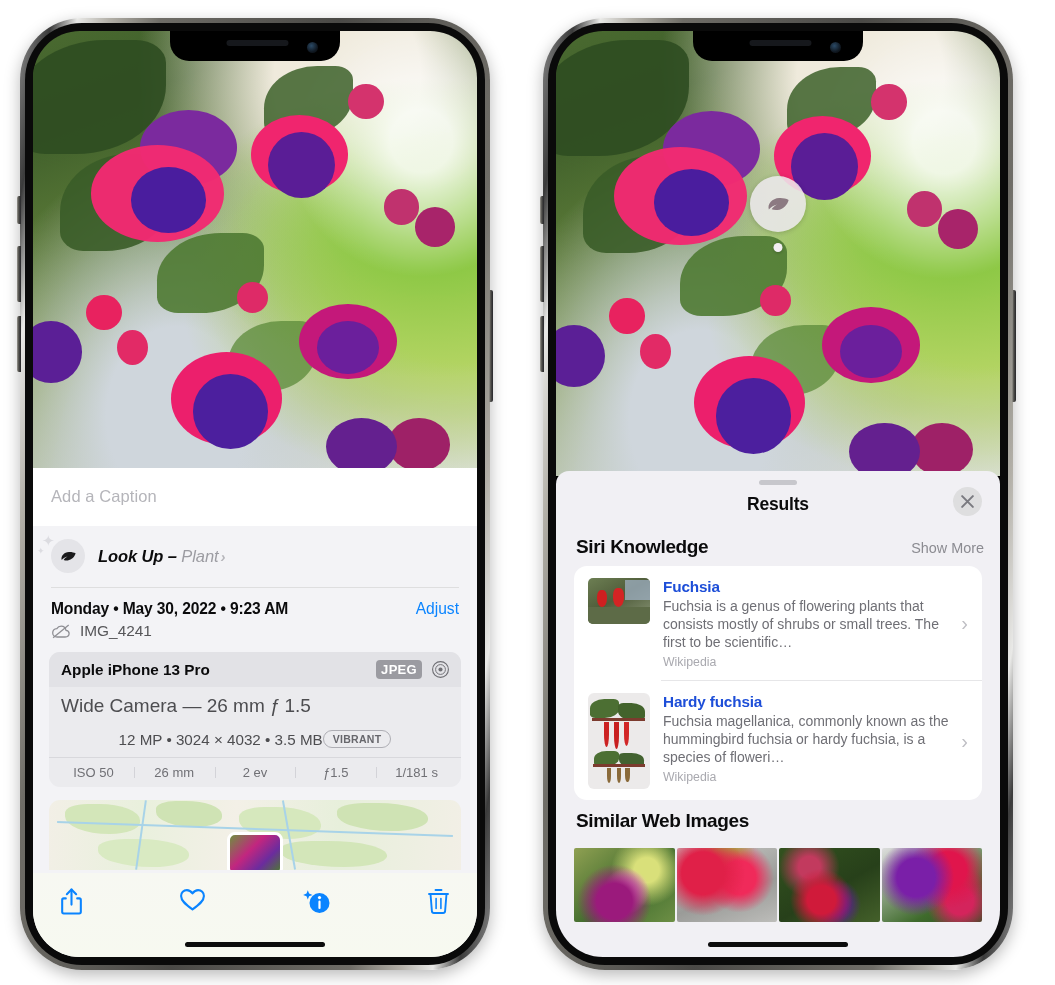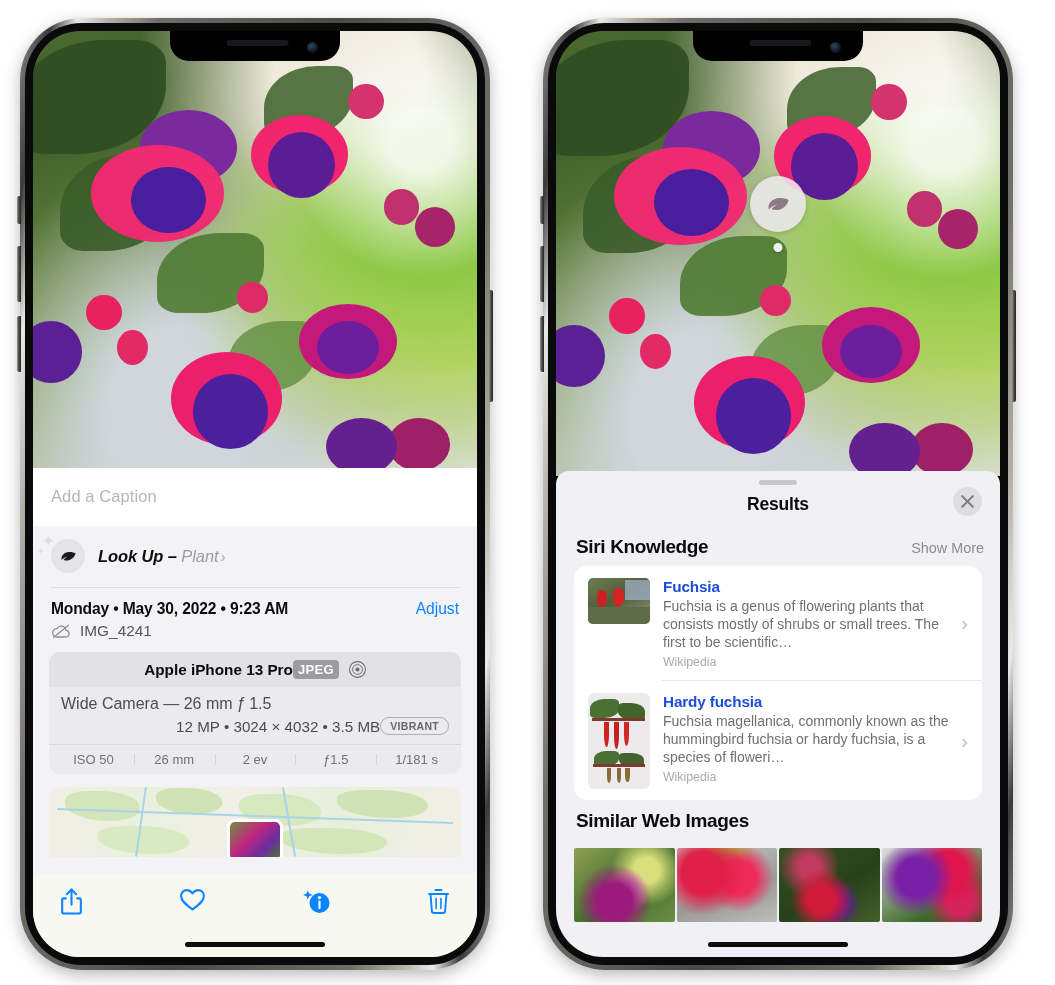--- a/index.html
+++ b/index.html
@@ -107,32 +107,32 @@
   }
   .date-txt { font-size: 15.6px; font-weight: 700; color: #0b0b0c; letter-spacing: -.15px; }
   .adjust { font-size: 15.6px; color: #0a84ff; }
   .file-row { display: flex; align-items: center; gap: 8px; padding: 3px 18px 12px 18px; }
   .file-name { font-size: 15.4px; color: #565659; }
 
   .camera-card {
     margin: 0 16px; border-radius: 11px; overflow: hidden; background: #ebebee;
   }
   .cam-head {
-    display: flex; align-items: center; justify-content: center;
+    display: flex; align-items: center; justify-content: space-between;
     background: #e2e2e6; padding: 8px 11px 8px 12px;
   }
   .cam-model { font-size: 15.3px; font-weight: 700; color: #0b0b0c; }
   .cam-head-right { display: flex; align-items: center; gap: 9px; }
   .pill-jpeg {
     background: #9b9ba1; color: #fff; font-size: 13px; font-weight: 700;
     padding: 2px 5px; border-radius: 4px; letter-spacing: .3px;
   }
   .cam-body { padding: 8px 12px 9px 12px; }
-  .cam-line1 { font-size: 16px; color: #4d4d50; margin-bottom: 4px; }
-  .cam-line2 { display: flex; align-items: center; justify-content: flex-end; }
+  .cam-line1 { font-size: 19px; color: #4d4d50; margin-bottom: 13px; }
+  .cam-line2 { display: flex; align-items: center; justify-content: center; }
   .cam-line2 .t { font-size: 15.2px; color: #4d4d50; }
   .pill-vibrant {
     border: 1px solid #aeaeb4; color: #67676c; font-size: 10.5px; font-weight: 600;
     padding: 2px 9px; border-radius: 10px; letter-spacing: .3px;
   }
   .cam-foot {
     display: flex; align-items: center; border-top: 1px solid #d8d8dc;
     padding: 7px 4px 7px 4px;
   }
   .cam-foot .cell {

